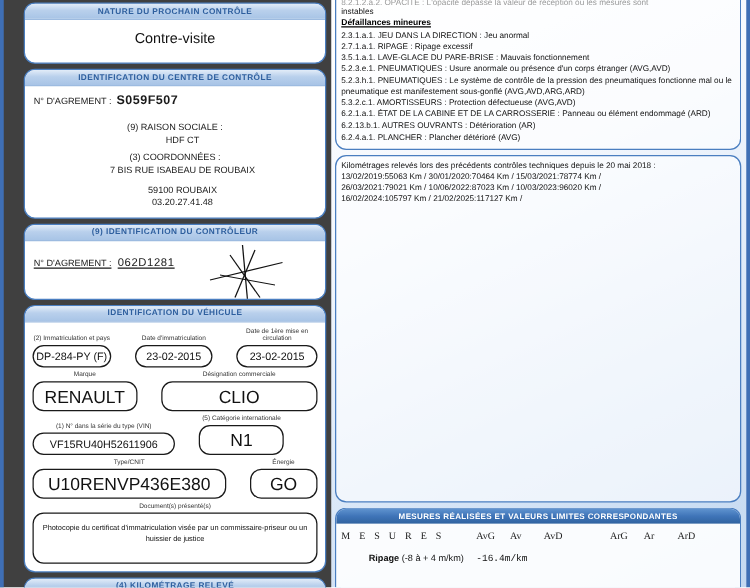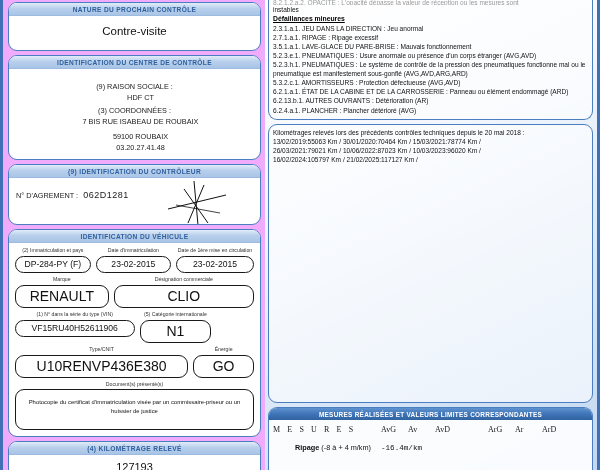--- a/index.html
+++ b/index.html
@@ -49,22 +49,22 @@
     background: rgba(160,192,228,0.28);
     z-index: 0;
   }
 
   
   .left-col {
     position: relative;
     width: 265px;
     height: 470px;
     border-left: 3px solid #3f6fb5;
-    background: #f0abfc;
-    padding: 2px 4px 0 5px;
+    background: #404040;
+    padding: 2px 4px 0 16px;
     z-index: 2;
   }
 
   .panel {
     border: 1.3px solid #4a7ec0;
     border-radius: 9px;
     background: #ffffff;
     margin-bottom: 4px;
     overflow: hidden;
   }
@@ -96,32 +96,32 @@
     font-weight: bold;
     letter-spacing: .4px;
     margin-left: 4px;
   }
   .kv-block { margin-top: 3px; text-align: center; }
   .kv-ind { padding-left: 12px; }
   .kv-sp { height: 5px; }
 
   
   .ctrl-body { position: relative; padding: 9px 7px 11px; min-height: 46px; }
-  .ctrl-line { font-size: 7.3px; color: #1a1a1a; line-height: 1.9; }
+  .ctrl-line { font-size: 7.3px; color: #1a1a1a; line-height: 1.9; text-decoration: underline; }
   .agr2 { font-size: 9px; letter-spacing: .5px; margin-left: 5px; }
   .sig {
     position: absolute;
     right: 30px; top: 1px;
     width: 66px; height: 48px;
     z-index: 3;
   }
 
   
   .veh-body { padding: 4px 6px 6px; }
-  .vrow { display: flex; gap: 5px; margin-bottom: 3px; align-items: flex-start; }
+  .vrow { display: flex; gap: 19px; margin-bottom: 3px; align-items: flex-end; }
   .vcell { display: flex; flex-direction: column; align-items: center; }
   .vlabel {
     font-size: 5.2px;
     color: #333;
     text-align: center;
     line-height: 1.25;
     margin-bottom: 1.5px;
     min-height: 7px;
   }
   .vbox {
@@ -247,20 +247,23 @@
   <div class="left-col">
 
     <div class="panel">
       <div class="panel-head">NATURE DU PROCHAIN CONTRÔLE</div>
       <div class="cv-value">Contre-visite</div>
     </div>
 
     <div class="panel">
       <div class="panel-head">IDENTIFICATION DU CENTRE DE CONTRÔLE</div>
       <div class="panel-body">
+        <div class="kv">
+          <span class="lbl">N° D'AGREMENT :</span><span class="agr-big">S059F507</span>
+        </div>
         <div class="kv-sp"></div>
         <div class="kv kv-block">
           <div>(9) RAISON SOCIALE :</div>
           <div class="kv-ind">HDF CT</div>
         </div>
         <div class="kv kv-block">
           <div>(3) COORDONNÉES :</div>
           <div class="kv-ind">7 BIS RUE ISABEAU DE ROUBAIX</div>
           <div class="kv-sp"></div>
           <div class="kv-ind">59100 ROUBAIX</div>

